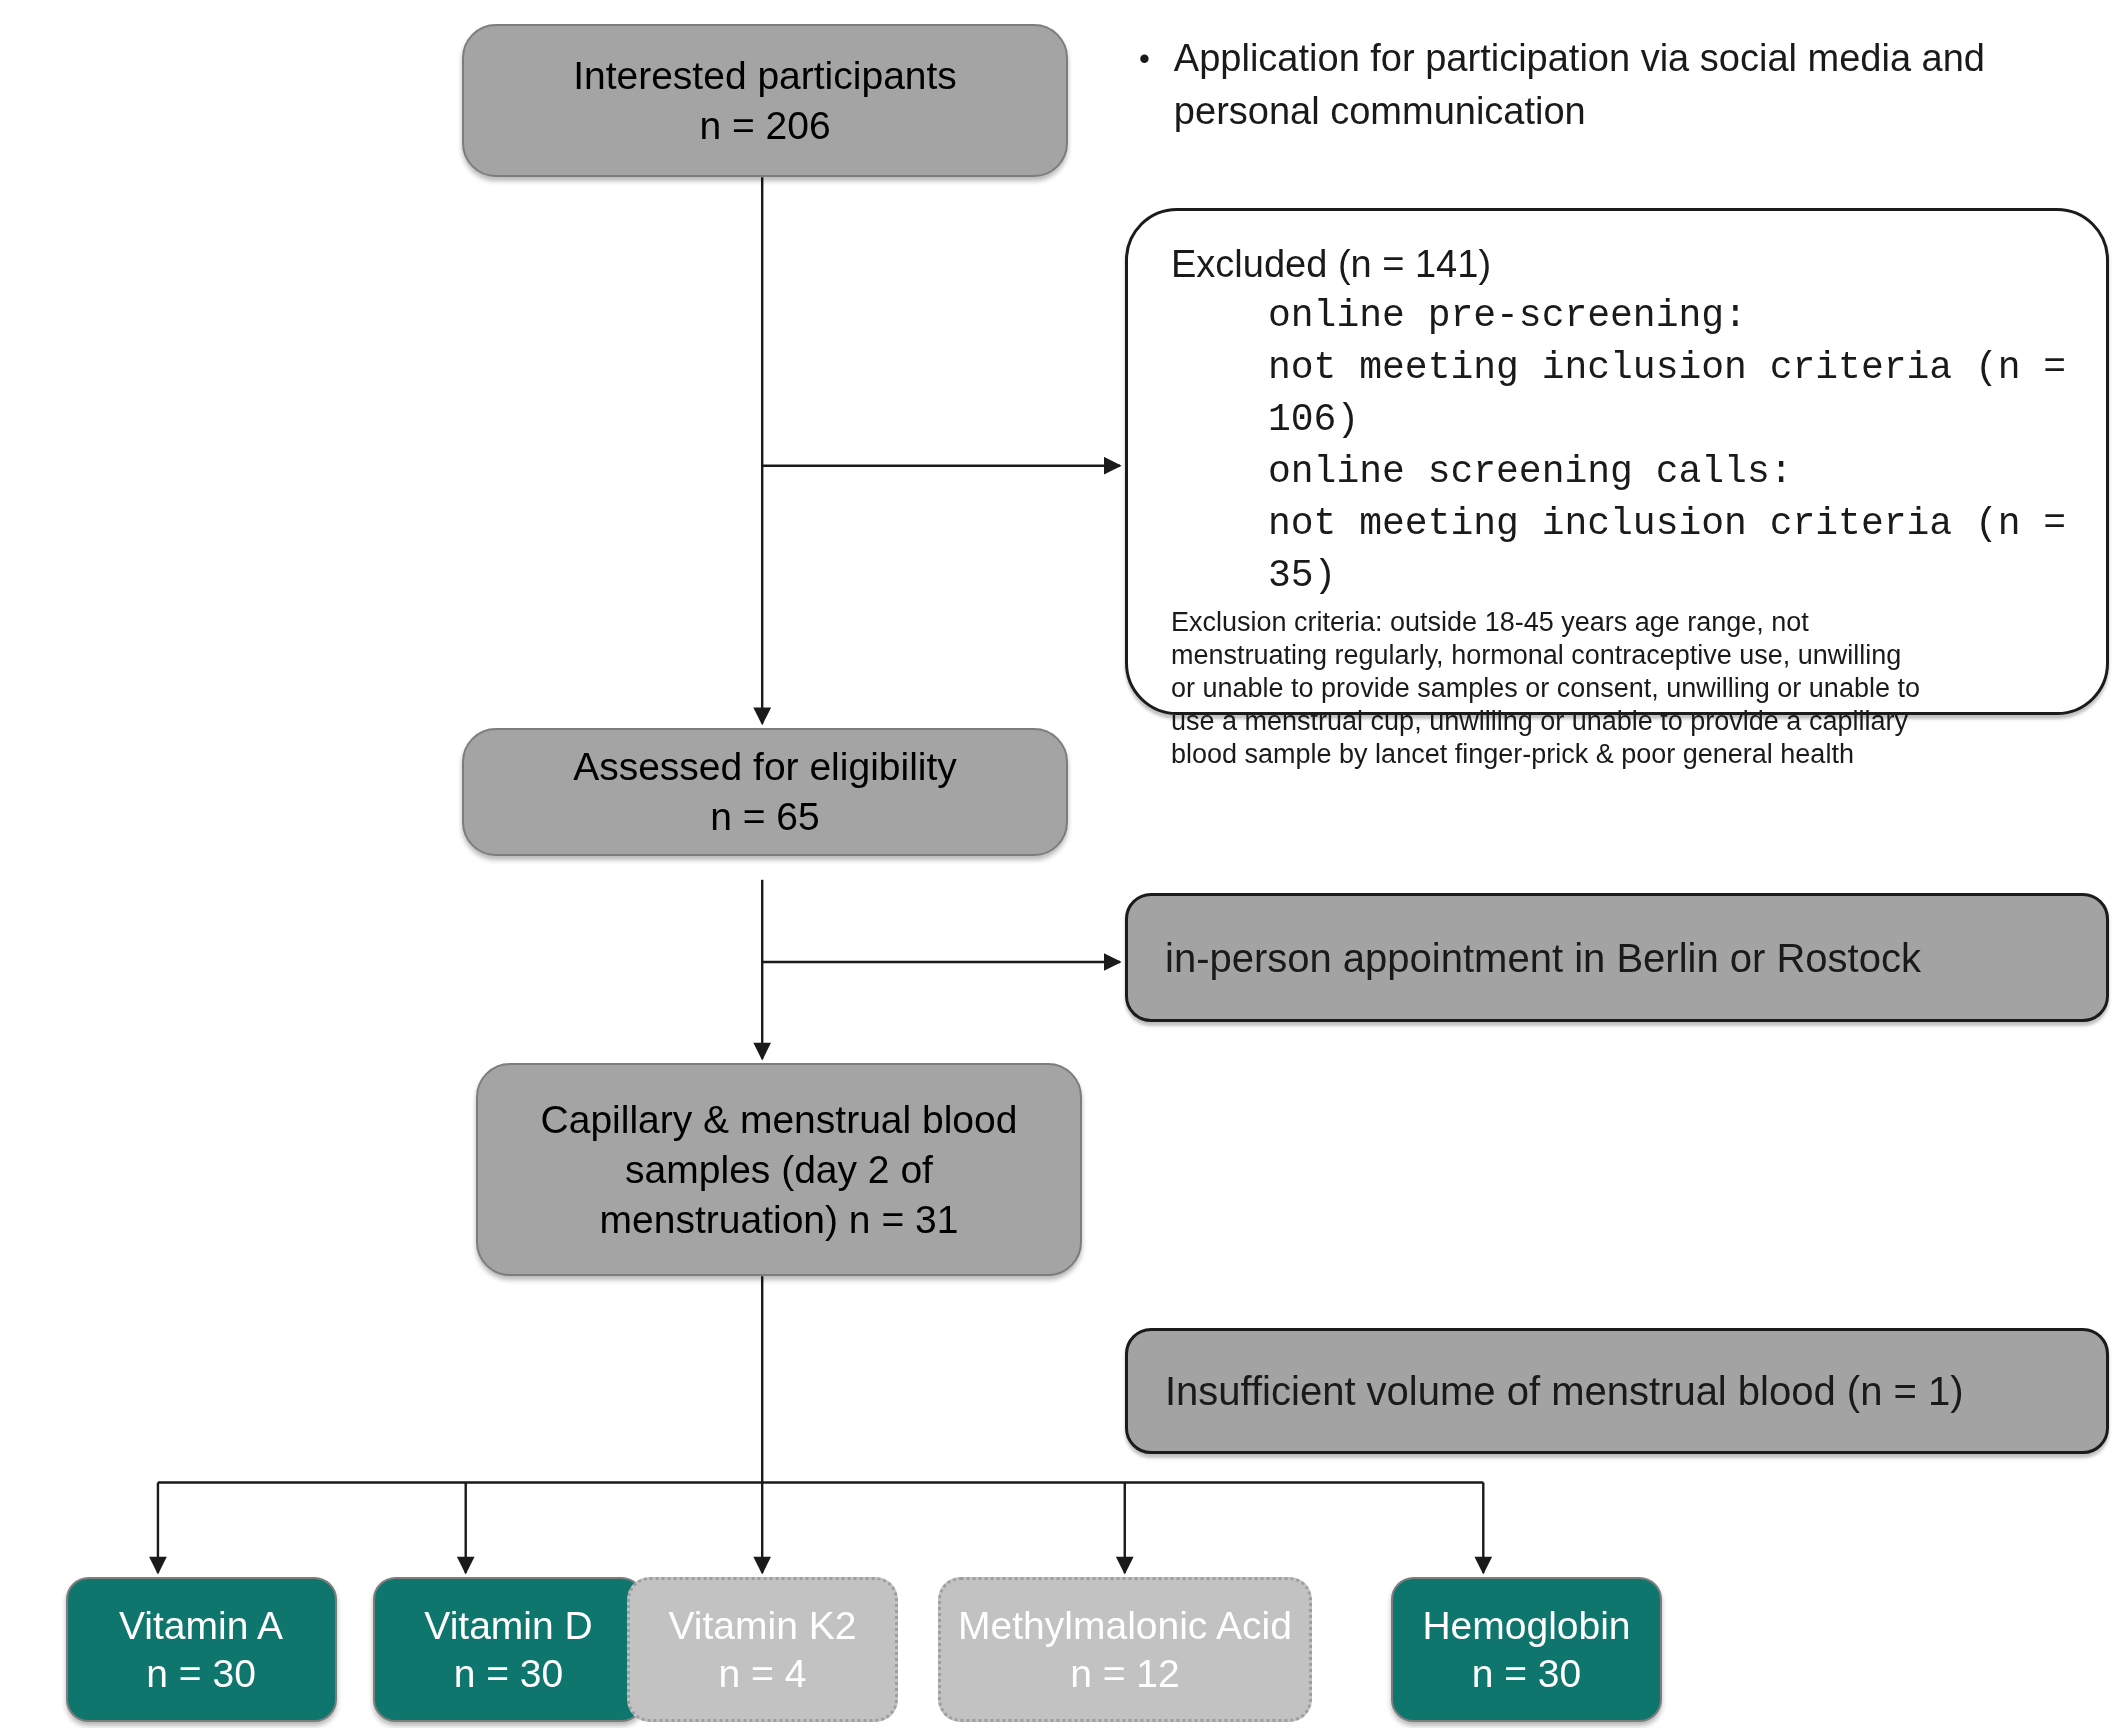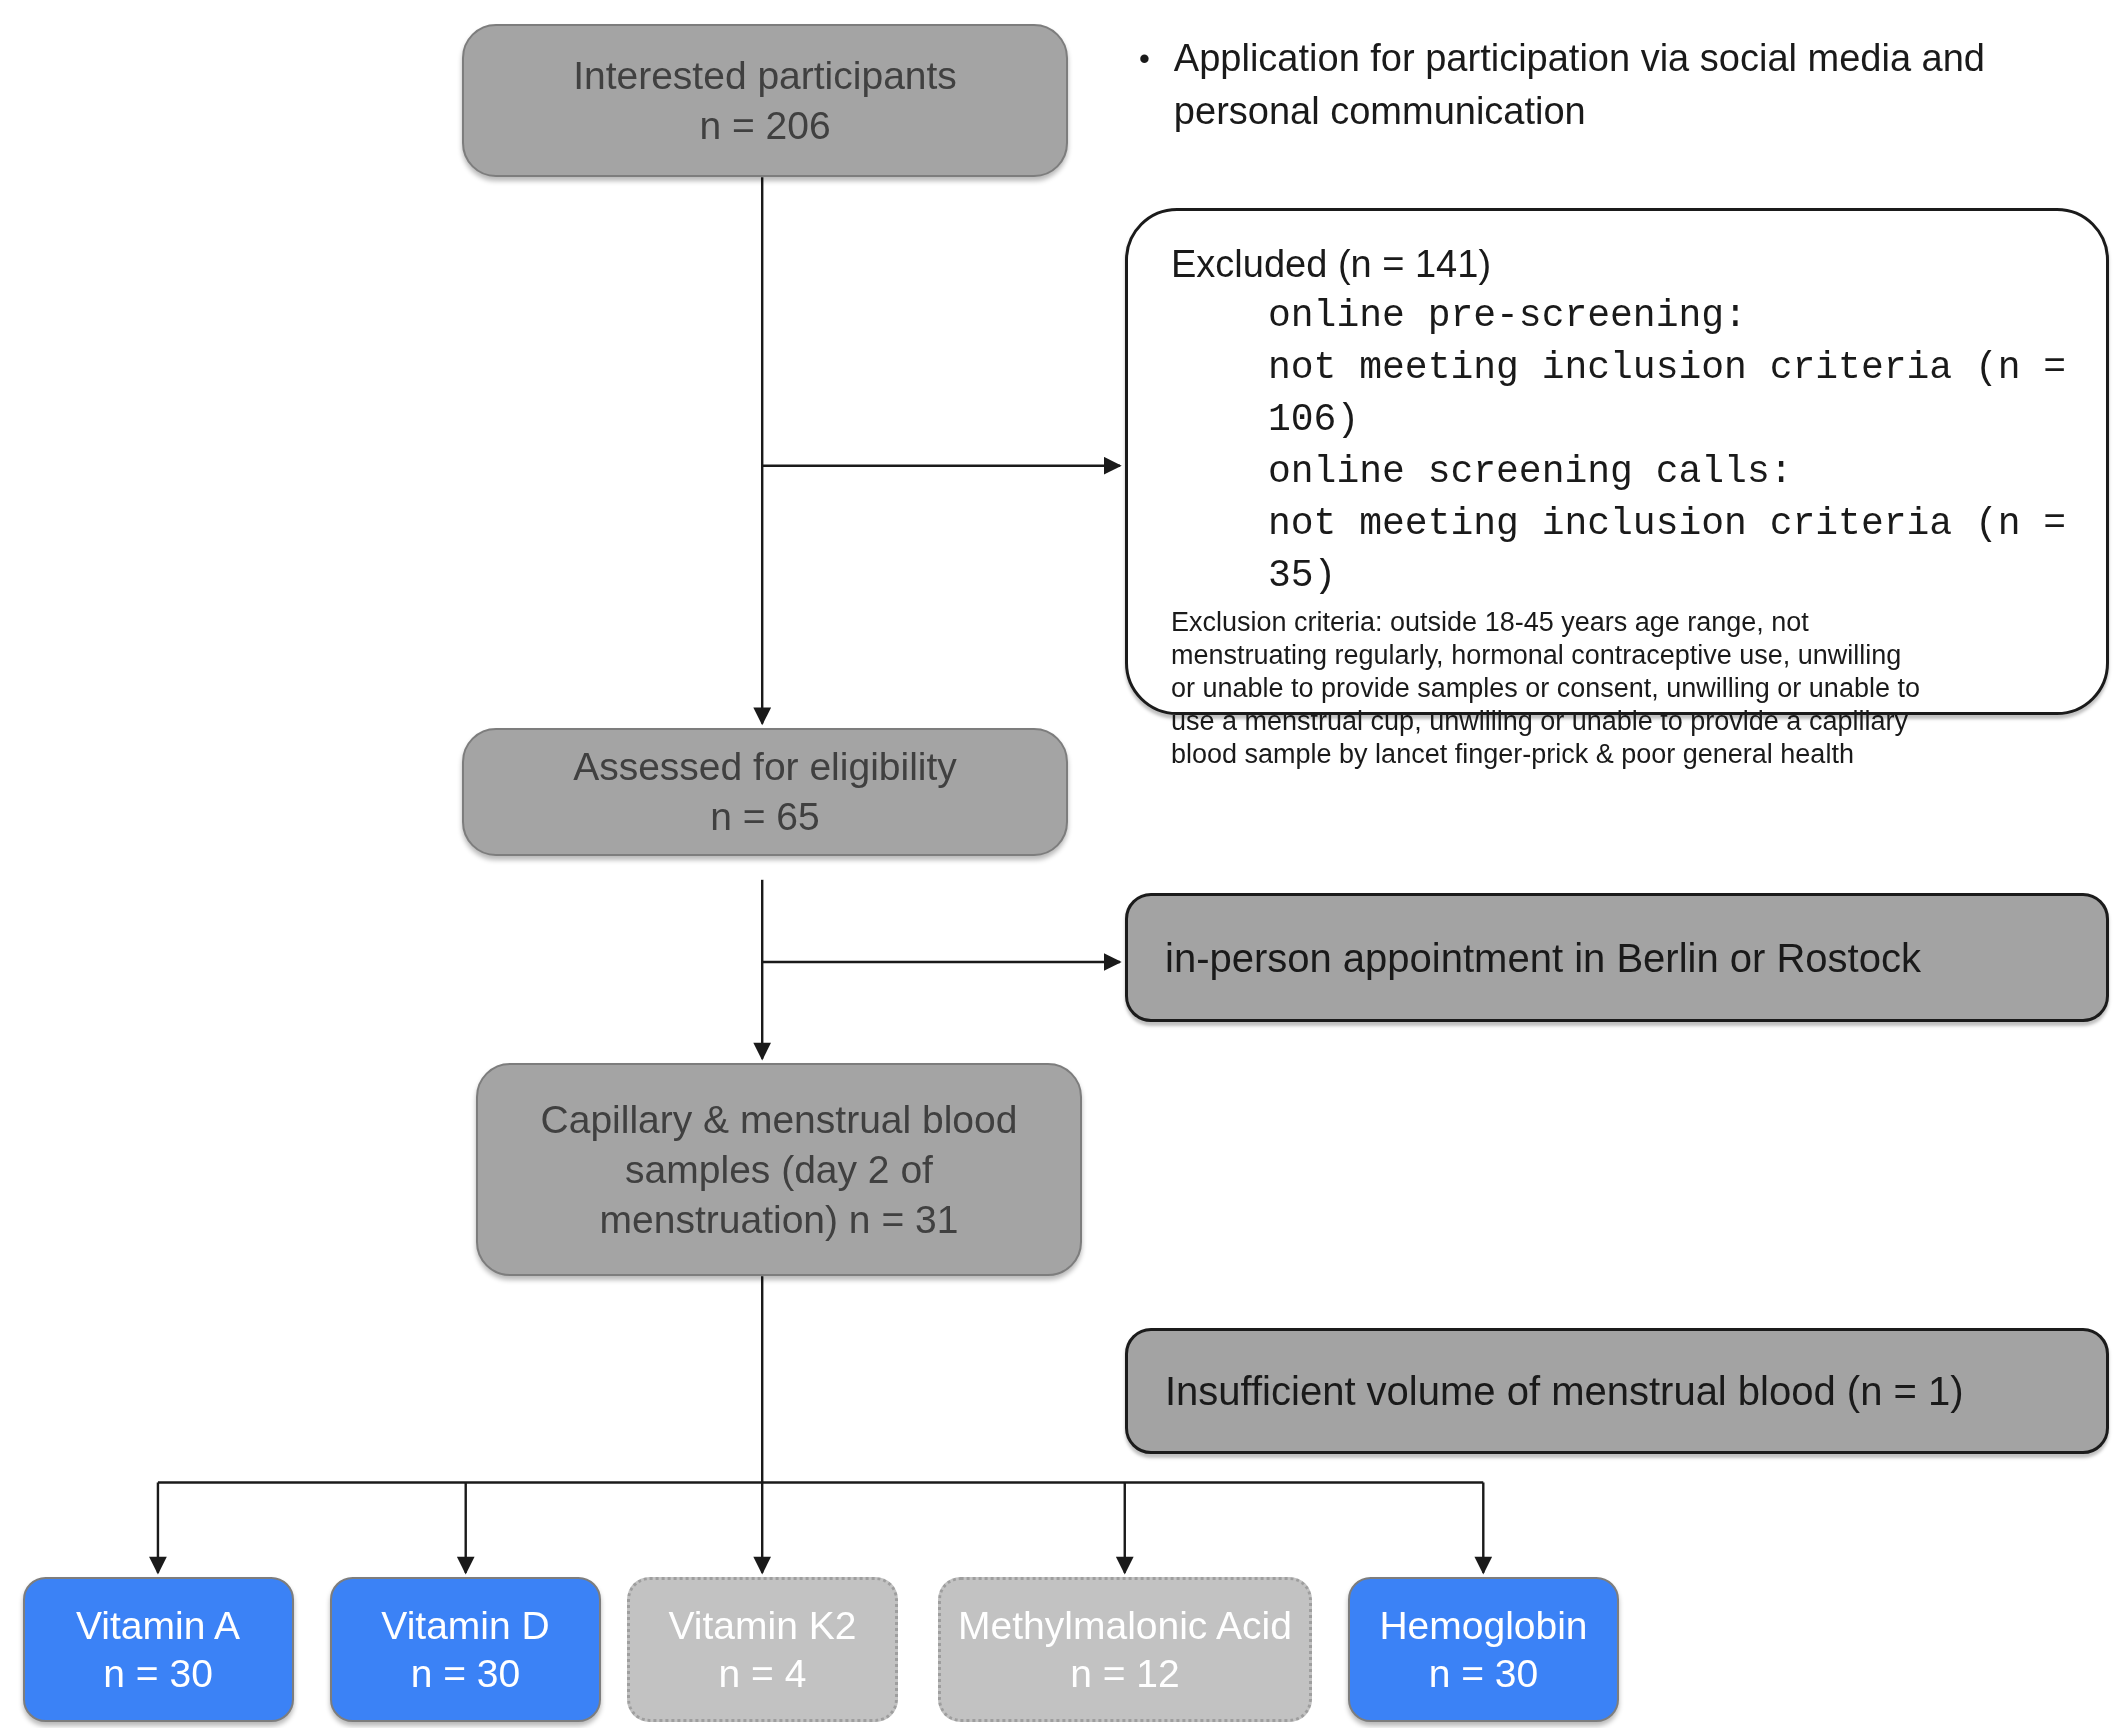--- a/index.html
+++ b/index.html
@@ -30,21 +30,21 @@
     flex-direction: column;
     align-items: center;
     justify-content: center;
     text-align: center;
     white-space: pre-line;
   }
   .gray-node {
     background: #a4a4a4;
     border: 2.4px solid #7d7d7d;
     border-radius: 34px;
-    color: #404040;
+    color: #000000;
     font-size: 39px;
     line-height: 50px;
     box-shadow: 0 4px 4.8px rgba(0,0,0,0.28);
   }
   #box-interested { left: 462px; top: 24px;  width: 606px; height: 153px; }
   #box-assessed   { left: 462px; top: 728px; width: 606px; height: 128px; }
   #box-capillary  { left: 476px; top: 1063px; width: 606px; height: 213px; }
 
   .white-note {
     background: #a3a3a3;
@@ -94,23 +94,24 @@
   }
   #bullet-annotation .txt { white-space: pre-line; }
 
   .outcome {
     font-size: 39px;
     line-height: 48px;
     color: #ffffff;
     border-radius: 22.6px;
   }
   .outcome.solid {
-    background: #3b82f6;
+    background: #0f766e;
     border: 2.4px solid #7d7d7d;
     box-shadow: 0 4px 4.8px rgba(0,0,0,0.28);
+    margin-left: 43px;
   }
   .outcome.dotted {
     background: #c2c2c2;
     border: 3.2px dotted #9e9e9e;
   }
   #outcome-0 { left: 22.6px;   top: 1577px; width: 271px; height: 145px; }
   #outcome-1 { left: 330px;  top: 1577px; width: 271px; height: 145px; }
   #outcome-2 { left: 627px;  top: 1577px; width: 271px; height: 145px; }
   #outcome-3 { left: 938px; top: 1577px; width: 374px; height: 145px; }
   #outcome-4 { left: 1348px; top: 1577px; width: 271px; height: 145px; }

